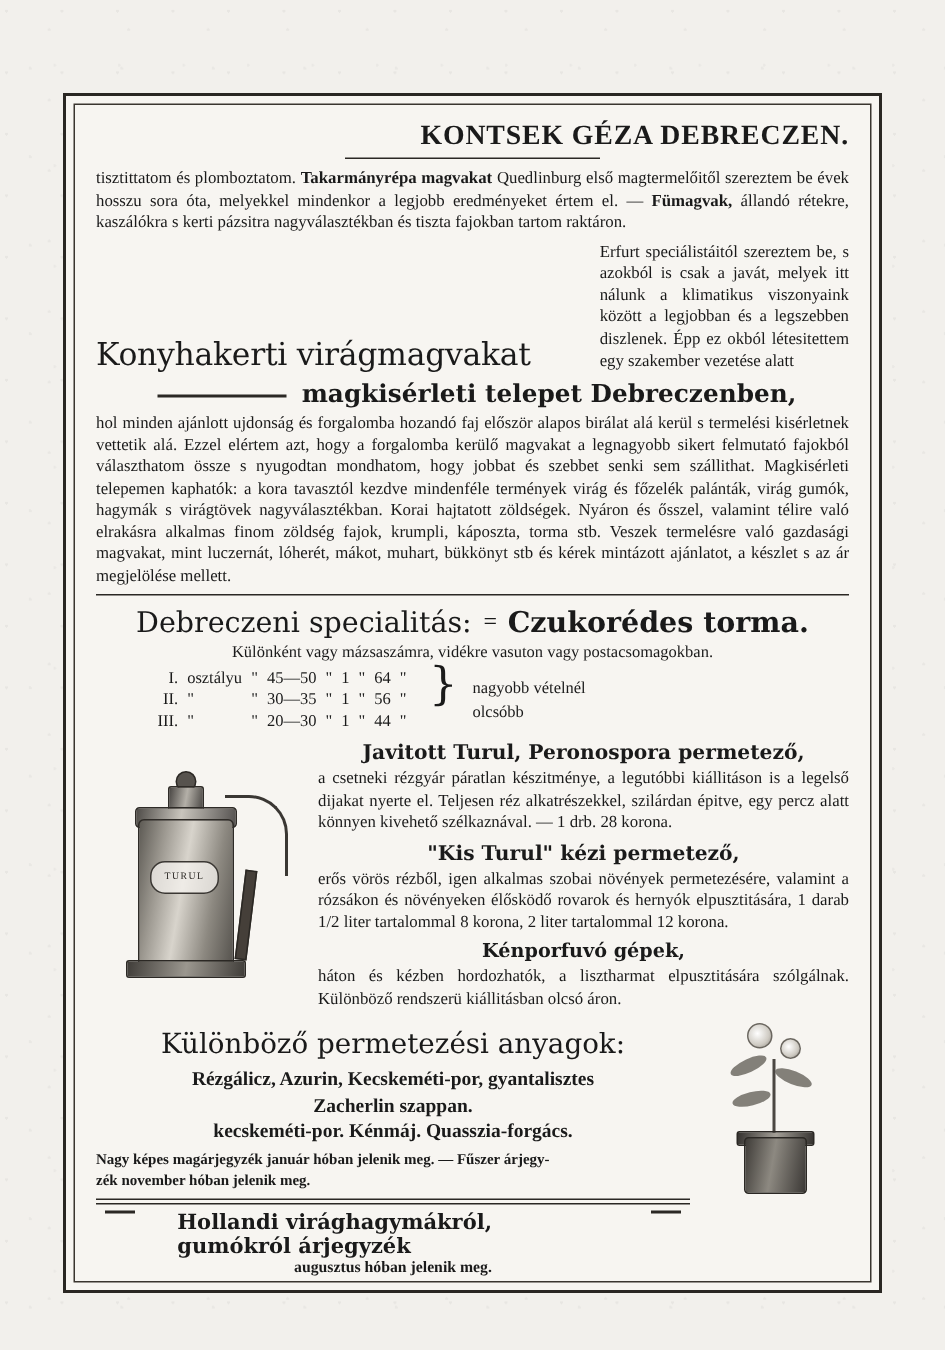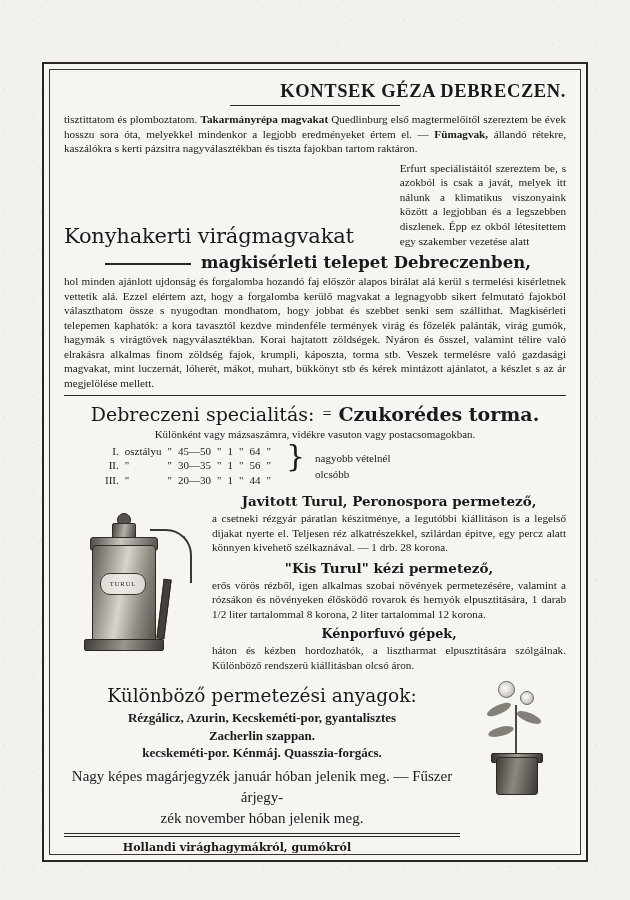--- a/index.html
+++ b/index.html
@@ -262,39 +262,38 @@
     margin: 8px 0 3px 0;
   }
   .misc-list {
     text-align: center;
     font-weight: bold;
     font-size: 13px;
     line-height: 1.38;
   }
 
   .notice {
-    text-align: center;
-    font-size: 15px;
-    font-weight: normal;
+    font-size: 10px;
+    font-weight: bold;
     line-height: 1.4;
     margin-top: 4px;
   }
   .notice-rule {
     height: 2px;
     border-top: 1px solid #2b2824;
     border-bottom: 1px solid #2b2824;
     margin: 4px 0;
   }
   .bulb-line {
     display: flex;
-    align-items: flex-end;
+    align-items: flex-start;
     justify-content: center;
     gap: 22px;
     font-family: "DejaVu Serif", serif;
-    font-size: 11px;
+    font-size: 14px;
     font-weight: bold;
   }
   .bulb-sub {
     text-align: center;
     font-size: 10.5px;
     font-weight: bold;
     margin-top: 1px;
   }
   .pot {
     position: absolute;

